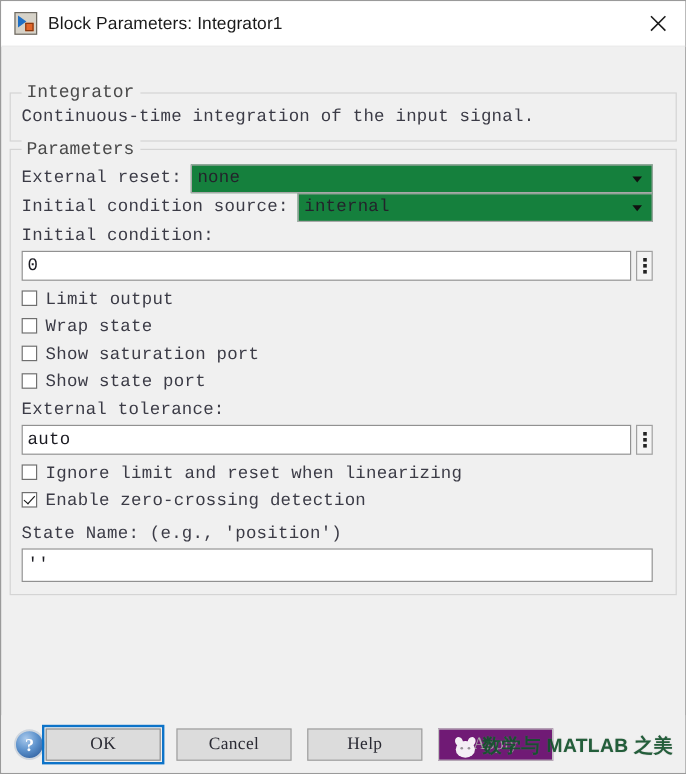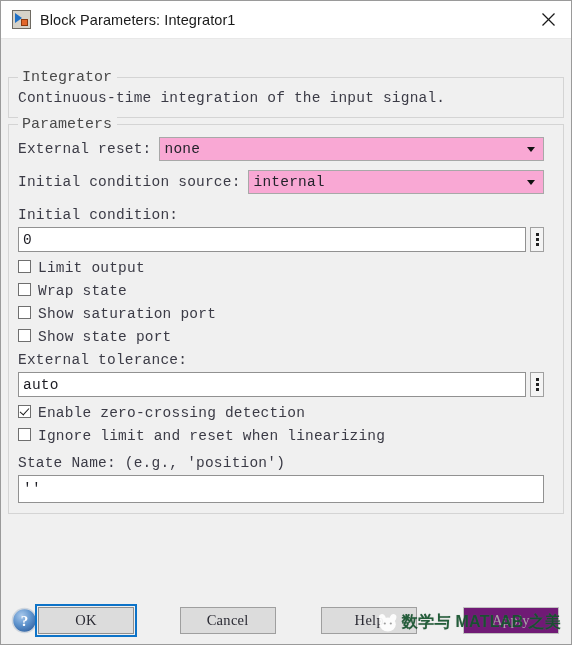--- a/index.html
+++ b/index.html
@@ -119,21 +119,20 @@
     line-height: 20px;
     white-space: nowrap;
     letter-spacing: 0.2px;
   }
 
   .param-group { padding: 12px 19px 10px 9px; }
 
   .row {
     display: flex;
     align-items: center;
-    margin-bottom: 9px;
   }
   .row:last-child { margin-bottom: 0; }
 
   .field-label {
     font-size: 14.5px;
     color: #3b3b46;
     white-space: nowrap;
     letter-spacing: 0.2px;
     margin-right: 7px;
   }
@@ -143,21 +142,21 @@
     white-space: nowrap;
     letter-spacing: 0.2px;
     display: block;
     margin-bottom: 4px;
   }
 
   
   .combo {
     flex: 1 1 auto;
     height: 24px;
-    background: #f9a8d4;
+    background: #15803d;
     border: 1px solid #a8a8a8;
     box-sizing: border-box;
     display: flex;
     align-items: center;
     position: relative;
     padding-left: 5px;
   }
   .combo .val {
     font-size: 14.5px;
     color: #23232b;
@@ -268,21 +267,21 @@
   }
   .help-icon {
     width: 27px;
     height: 27px;
     flex: 0 0 auto;
   }
   .btn-area {
     flex: 1 1 auto;
     display: flex;
     align-items: center;
-    justify-content: space-between;
+    justify-content: flex-start;
     gap: 13px;
     padding-right: 2px;
   }
   .btn {
     width: 96px;
     height: 27px;
     background: #dcdcdc;
     border: 1px solid #9f9f9f;
     box-sizing: border-box;
     display: flex;
@@ -414,26 +413,26 @@
             <i></i>
             <i></i>
           </div>
         </div>
       </div>
 
       <div class="spacer-8"></div>
 
       <div>
         <div class="checkrow">
+          <span class="cbox"></span>
+          <span class="check-label">Ignore limit and reset when linearizing</span>
+        </div>
+        <div class="checkrow">
           <span class="cbox checked"></span>
           <span class="check-label">Enable zero-crossing detection</span>
-        </div>
-        <div class="checkrow">
-          <span class="cbox"></span>
-          <span class="check-label">Ignore limit and reset when linearizing</span>
         </div>
       </div>
 
       <div class="spacer-4"></div>
 
       <div>
         <span class="block-label">State Name: (e.g., 'position')</span>
         <div class="textinput" style="height:28px;">''</div>
       </div>
 

